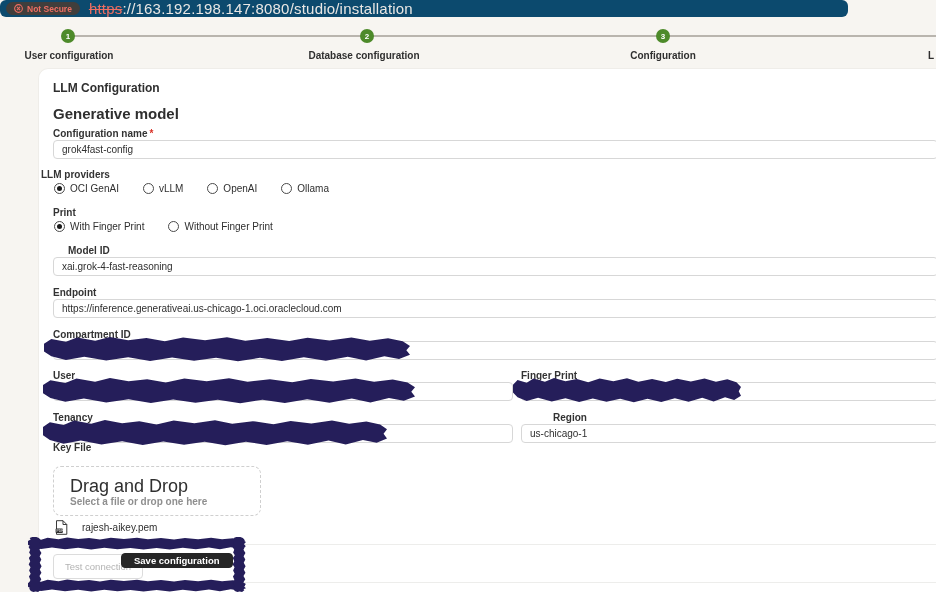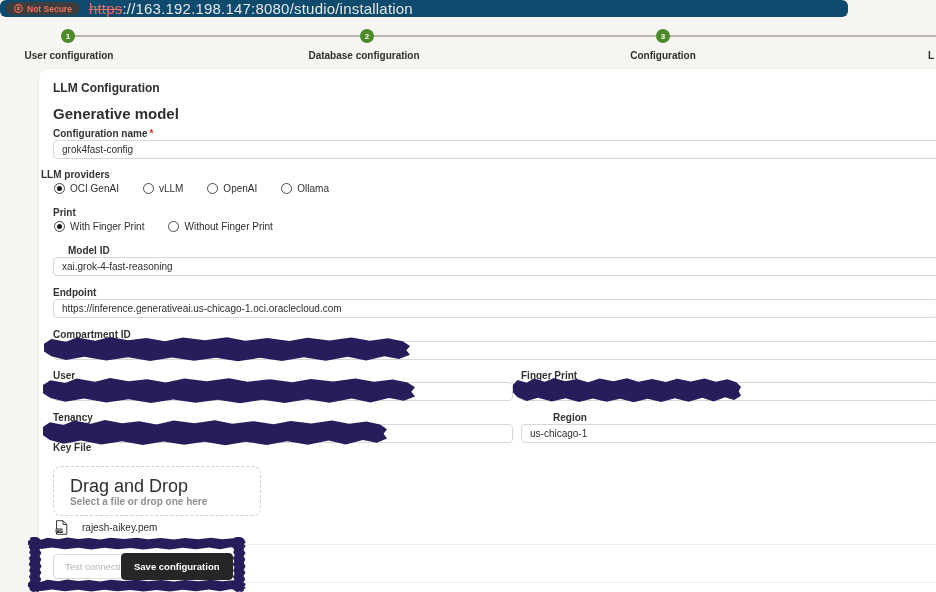--- a/index.html
+++ b/index.html
@@ -83,21 +83,21 @@
   .file-name { font-size:10px; color:#2f2f2f; }
 
   .divider { position:absolute; left:0; right:0; height:1px; background:#ededeb; }
 
   .btn {
     position:absolute; border-radius:4px; font-family:"Liberation Sans", sans-serif;
     font-size:9.5px; display:flex; align-items:center; justify-content:center;
     cursor:pointer; white-space:nowrap;
   }
   .btn-test { left:14px; top:485px; height:25px; padding:0 11px; background:#fff; border:1px solid #dcdcdc; color:#b3b3b3; }
-  .btn-save { left:82px; top:484px; height:27px; padding:0 12px; background:#262626; border:1px solid #262626; color:#fff; font-weight:bold; }
+  .btn-save { left:82px; top:484px; height:15px; padding:0 12px; background:#262626; border:1px solid #262626; color:#fff; font-weight:bold; }
 
   
   .scribble-h {
     position:absolute; background:#251e5a; z-index:5;
     clip-path:polygon(0% 30%,2% 12%,6% 22%,9% 6%,14% 18%,18% 4%,23% 16%,28% 8%,33% 20%,38% 6%,44% 16%,50% 5%,55% 18%,61% 8%,67% 19%,72% 7%,78% 17%,84% 6%,89% 18%,94% 9%,98% 20%,100% 38%,99% 55%,100% 72%,97% 88%,93% 78%,88% 94%,83% 80%,77% 95%,71% 82%,65% 96%,59% 84%,53% 97%,47% 84%,41% 95%,35% 83%,29% 96%,23% 82%,17% 94%,11% 80%,6% 92%,2% 78%,0% 60%);
   }
   .scribble-v {
     position:absolute; background:#251e5a; z-index:6;
     clip-path:polygon(30% 0%,12% 2%,22% 6%,6% 9%,18% 14%,4% 18%,16% 23%,8% 28%,20% 33%,6% 38%,16% 44%,5% 50%,18% 55%,8% 61%,19% 67%,7% 72%,17% 78%,6% 84%,18% 89%,9% 94%,20% 98%,38% 100%,55% 99%,72% 100%,88% 97%,78% 93%,94% 88%,80% 83%,95% 77%,82% 71%,96% 65%,84% 59%,97% 53%,84% 47%,95% 41%,83% 35%,96% 29%,82% 23%,94% 17%,80% 11%,92% 6%,78% 2%,60% 0%);
   }

